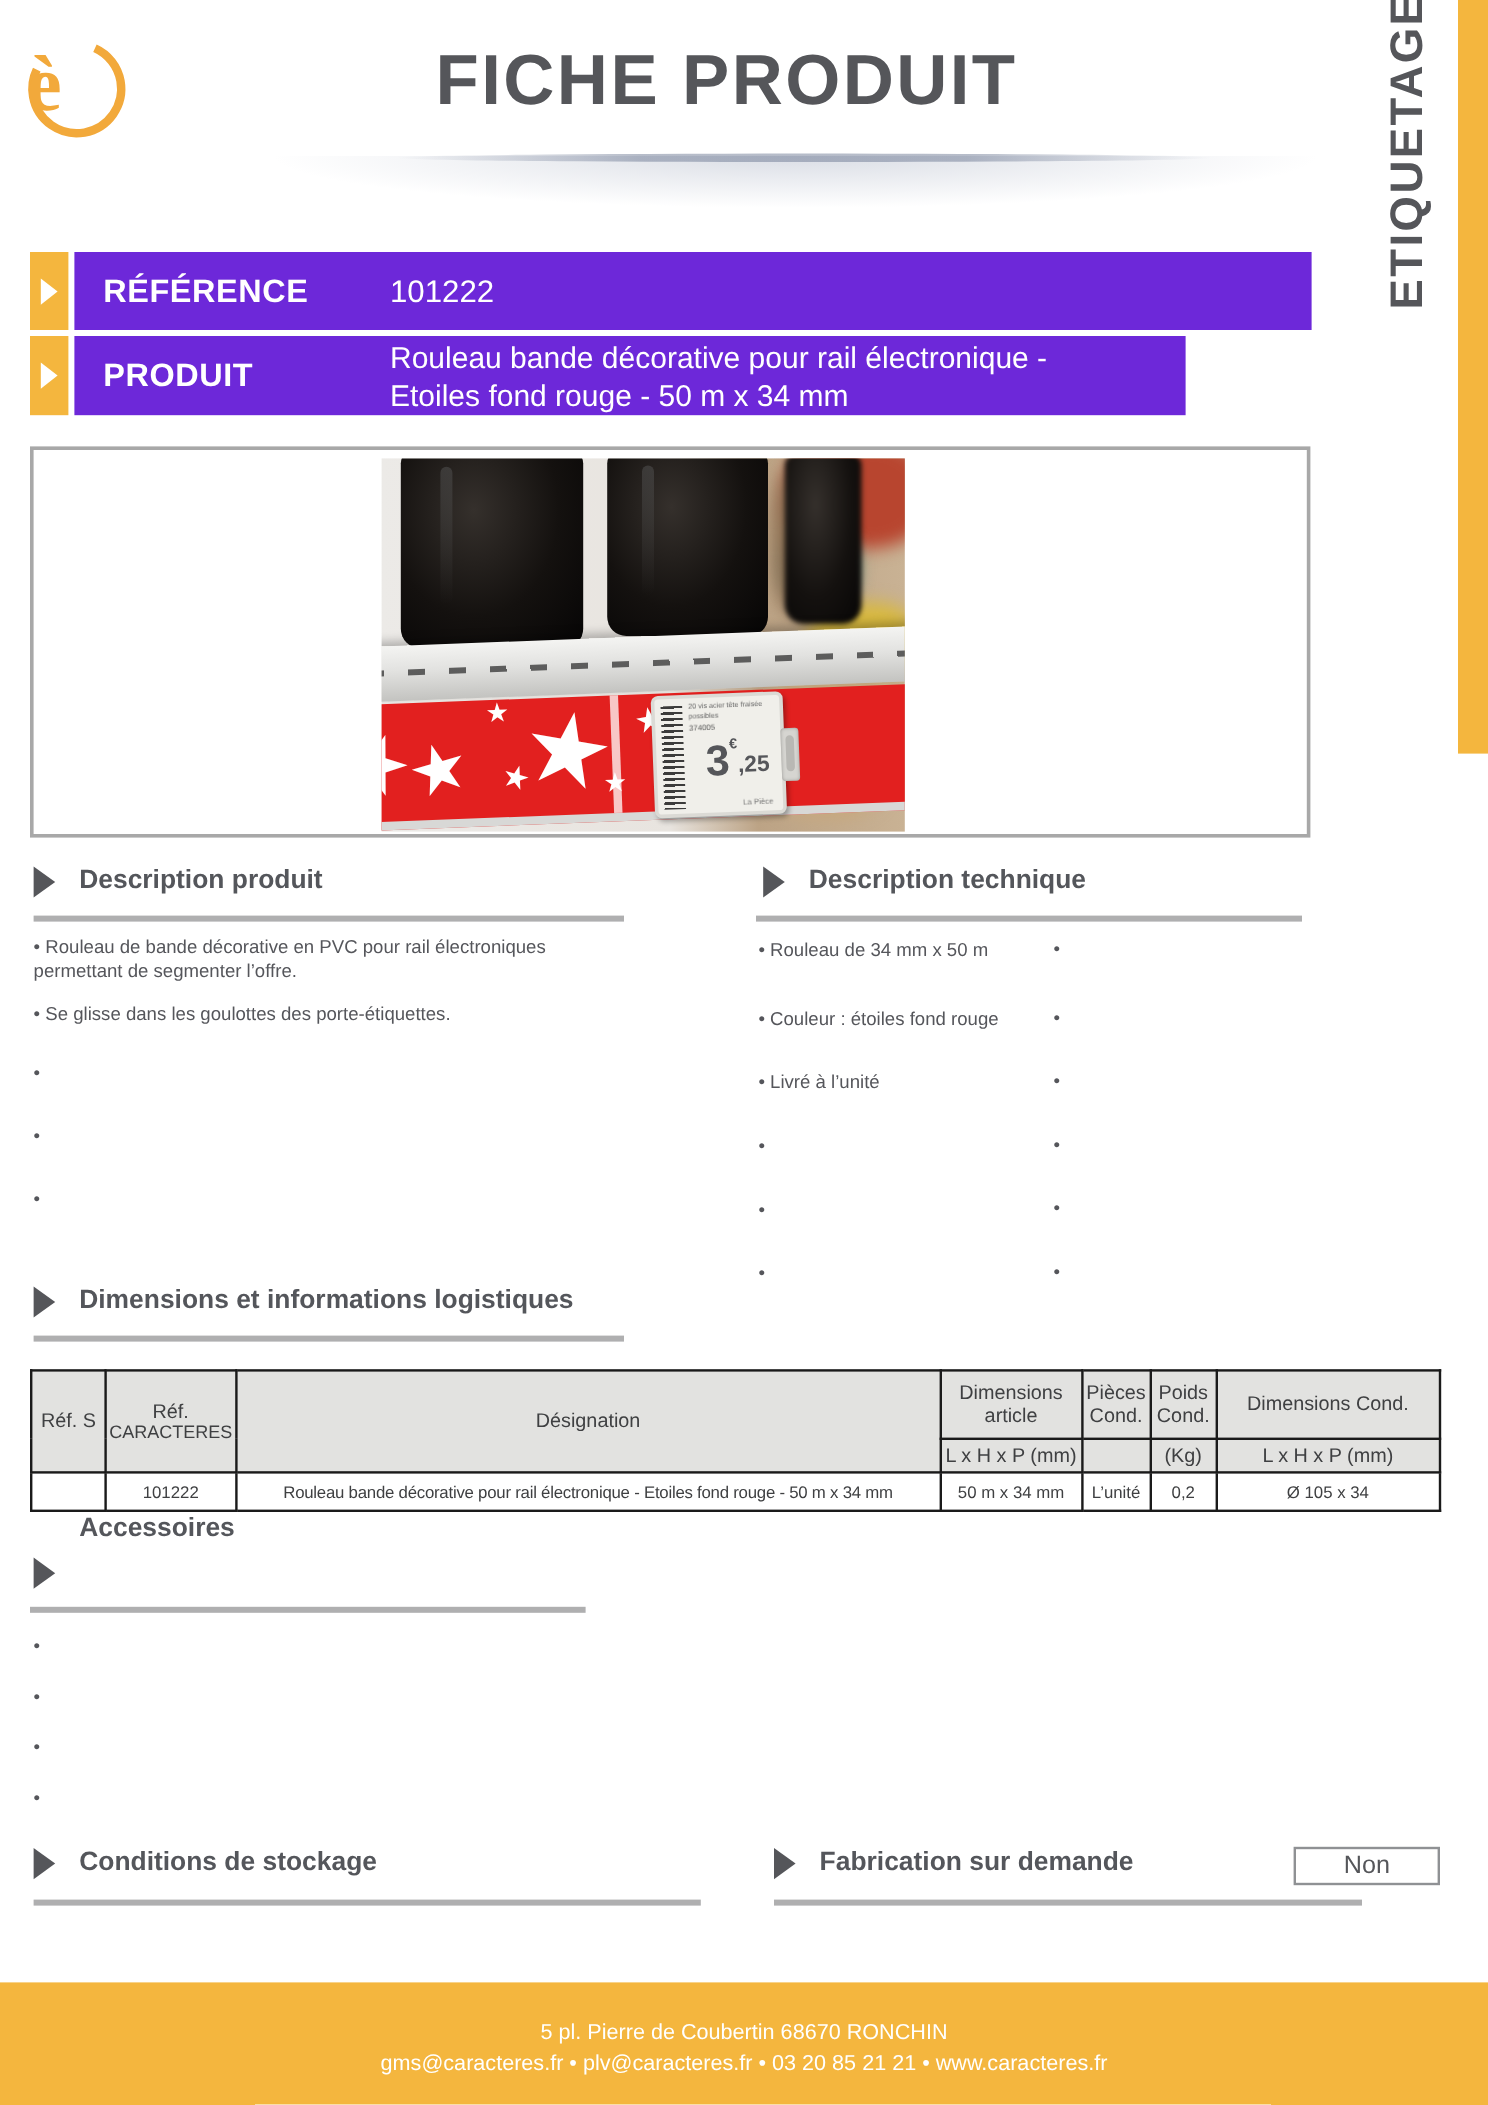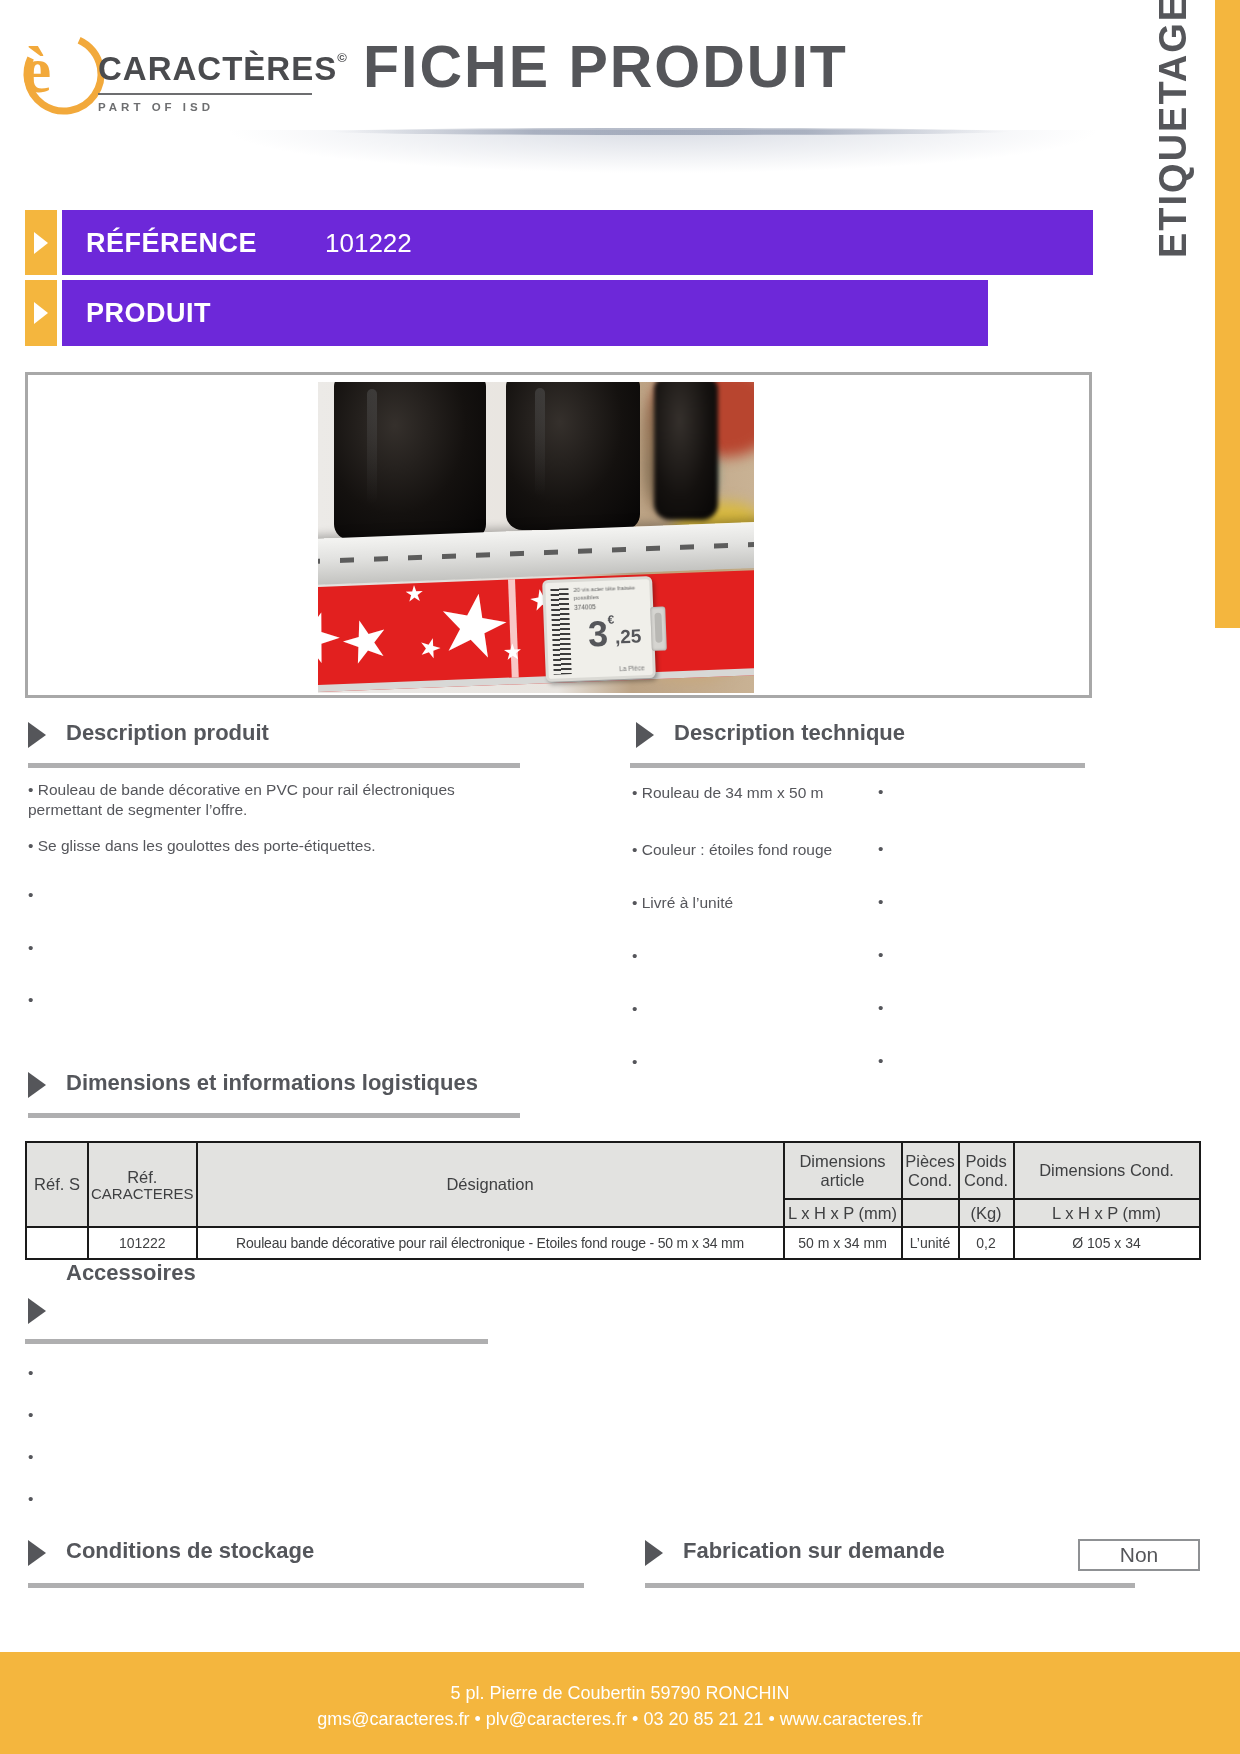--- a/index.html
+++ b/index.html
@@ -102,44 +102,41 @@
 </style>
 </head>
 <body>
 
 <div class="page">
 
   <svg class="logo-mark" viewBox="0 0 96 92">
     <circle cx="50" cy="48" r="37" fill="none" stroke="#F2A93B" stroke-width="7" stroke-dasharray="175 58" stroke-dashoffset="-22" transform="rotate(-100 50 48)"></circle>
     <text x="8" y="66" font-family="Liberation Serif, serif" font-size="66" font-weight="bold" fill="#F2A93B">è</text>
   </svg>
-  <div class="brand">
-    <span class="brand-name">CARACTÈRES</span><span class="brand-c">©</span>
-    <div class="brand-rule"></div>
-    <div class="brand-sub">PART OF ISD</div>
-  </div>
   <div class="doc-title">FICHE PRODUIT</div>
   <div class="etiquetage">ETIQUETAGE</div>
   <div class="sidebar"></div>
   <div class="swoosh"></div>
   <div class="swoosh-edge"></div>
 
   <div class="tag-arrowbox bar-ref-arrow">
     <span class="tri-white"></span>
   </div>
   <div class="tag-bar bar-ref">
     <span class="tag-label">RÉFÉRENCE</span>
     <span class="tag-value">101222</span>
   </div>
 
   <div class="tag-arrowbox bar-prod-arrow">
     <span class="tri-white"></span>
   </div>
   <div class="tag-bar bar-prod">
     <span class="tag-label">PRODUIT</span>
+    <span class="tag-value-multi"><span>Rouleau bande décorative pour rail électronique -</span><br>
+    <span>Etoiles fond rouge - 50 m x 34 mm</span></span>
   </div>
 
   <div class="photo-frame">
     <div class="photo">
       <div class="ph-blob" style="right:-20px;top:-15px;width:120px;height:90px;background:#B8452F;"></div>
       <div class="ph-blob" style="right:40px;top:60px;width:60px;height:60px;background:#3E7E7A;"></div>
       <div class="ph-blob" style="right:-10px;top:120px;width:90px;height:60px;background:#D8B93F;"></div>
       <div class="ph-blob" style="right:10px;top:180px;width:110px;height:120px;background:#C7A87E;"></div>
       <div class="ph-blob" style="right:70px;top:10px;width:40px;height:120px;background:#8C6F52;"></div>
 
@@ -263,17 +260,17 @@
   <div class="h-arrow" style="left:28px;top:1540px;"></div>
   <div class="h-title" style="left:66px;top:1538px;">Conditions de stockage</div>
   <div class="h-rule" style="left:28px;top:1583px;width:556px;"></div>
 
   <div class="h-arrow" style="left:645px;top:1540px;"></div>
   <div class="h-title" style="left:683px;top:1538px;">Fabrication sur demande</div>
   <div class="h-rule" style="left:645px;top:1583px;width:490px;"></div>
   <div class="non-box">Non</div>
 
   <div class="footer">
-    <div class="footer-l1">5 pl. Pierre de Coubertin 59790 RONCHIN</div>
+    <div class="footer-l1">5 pl. Pierre de Coubertin 68670 RONCHIN</div>
     <div class="footer-l2">gms@caracteres.fr • plv@caracteres.fr • 03 20 85 21 21 • www.caracteres.fr</div>
   </div>
 
 </div>
 
 </body></html>

